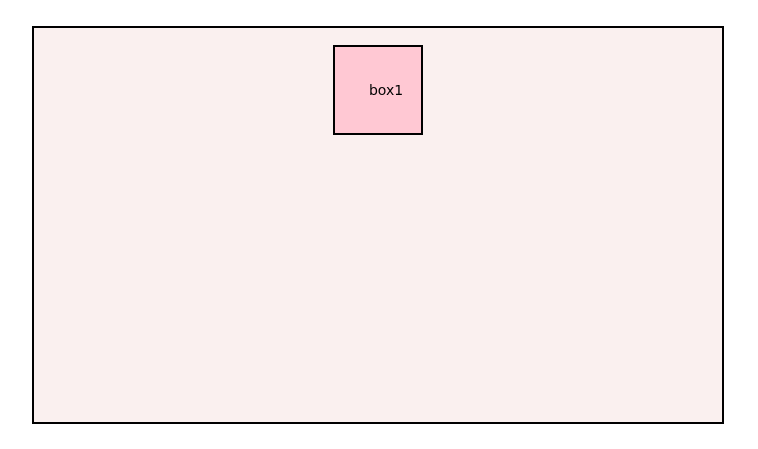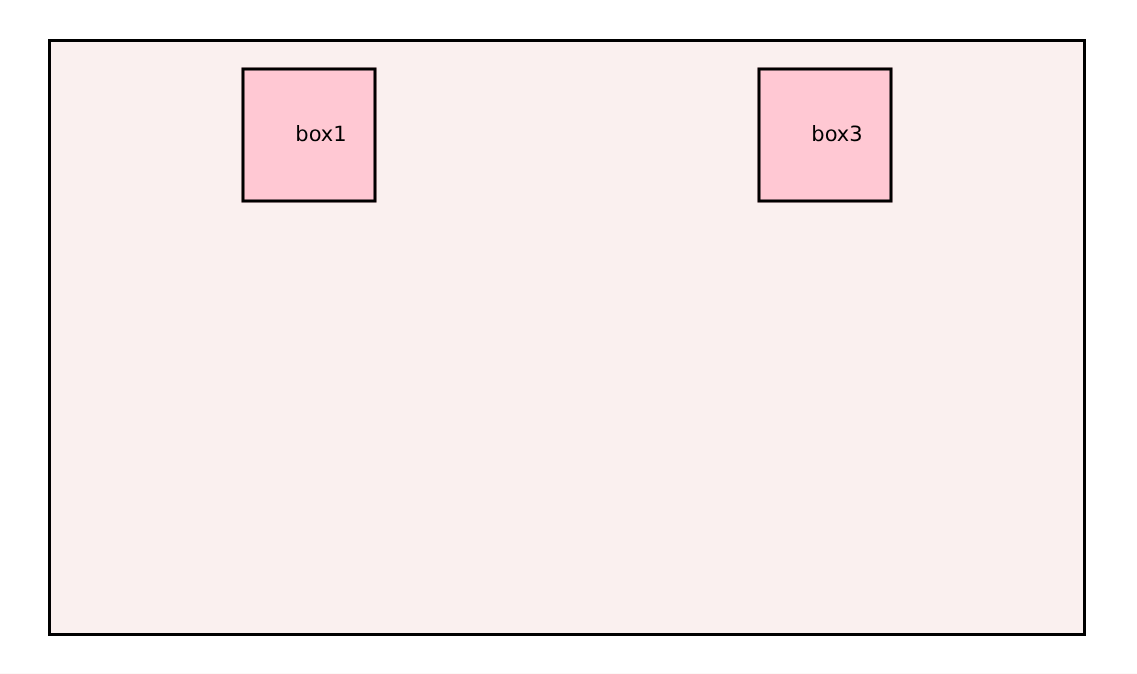--- a/index.html
+++ b/index.html
@@ -57,17 +57,14 @@
 </head>
 <body>
 
 <div class="flex-container">
 
   <div class="flex-item">
     <span class="item-label">box1</span>
   </div>
 
 
-  <div class="flex-item">
-    <span class="item-label">box3</span>
-  </div>
 
 </div>
 
 </body></html>

